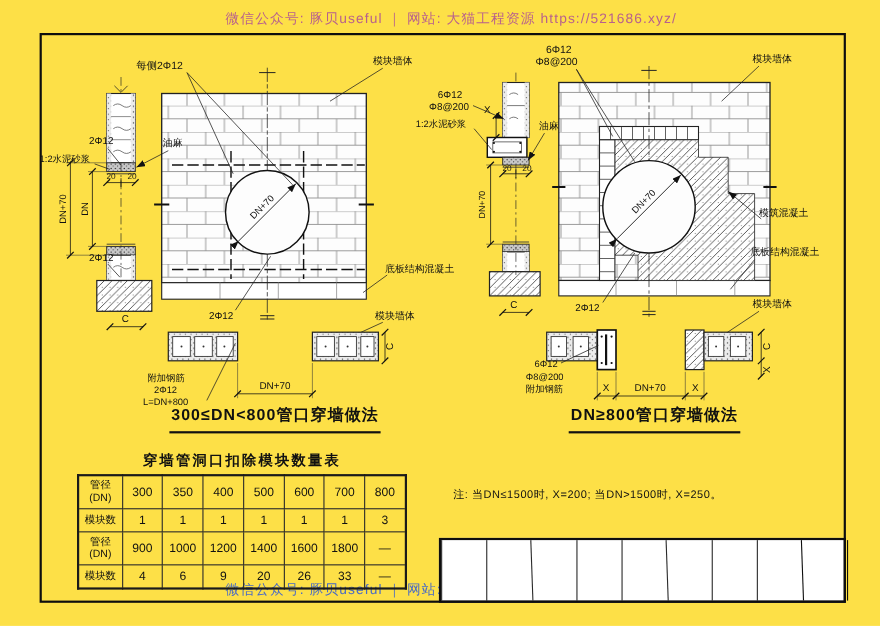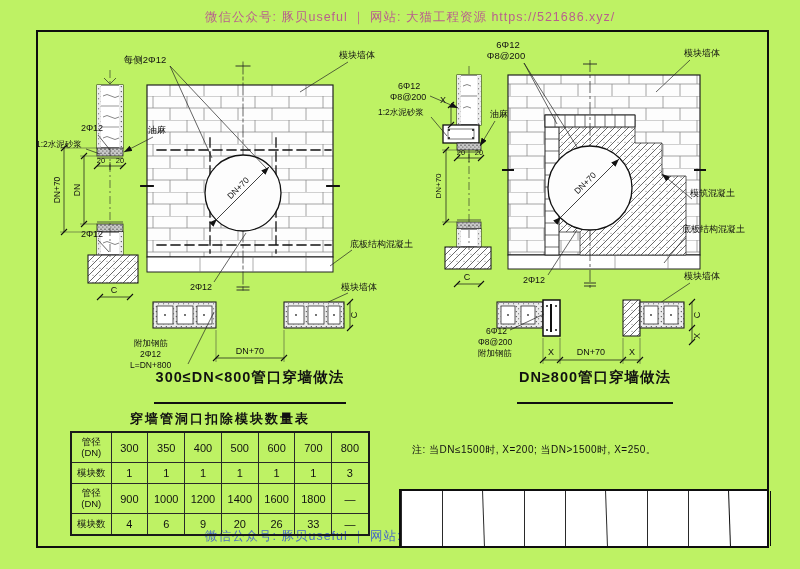--- a/index.html
+++ b/index.html
@@ -1,24 +1,24 @@
 <!DOCTYPE html>
 <html><head>
 <meta charset="utf-8">
 <style>
   html,body{margin:0;padding:0;}
   body{width:800px;height:569px;background:#fff;font-family:"Liberation Sans",sans-serif;position:relative;overflow:hidden;}
-  .page{position:absolute;inset:0;background:#bef264;}
+  .page{position:absolute;inset:0;background:#fde047;}
   .wm{position:absolute;white-space:nowrap;letter-spacing:1px;font-size:12.5px;}
   .wm-top{left:205px;top:9px;color:#b8608d;z-index:5;}
   .wm-bottom{left:205px;top:528px;color:#4a6bc4;z-index:1;}
   .frame{position:absolute;left:36px;top:30px;width:729px;height:514px;border:2.5px solid #0e0e0e;z-index:4;pointer-events:none;}
   svg.draw{position:absolute;left:0;top:0;z-index:2;}
   .caption{position:absolute;z-index:3;text-align:center;font-weight:bold;font-size:14.5px;color:#111;}
-  .caption span{border-bottom:2.2px solid #111;padding:0 2px 17px 2px;letter-spacing:1px;}
+  .caption span{border-bottom:2.2px solid #111;padding:0 2px 6px 2px;letter-spacing:1px;}
   .cap-left{left:125px;top:368px;width:250px;}
   .cap-right{left:470px;top:368px;width:250px;}
   .tablewrap{position:absolute;left:70px;top:410px;width:300px;z-index:3;}
   .ttitle{text-align:center;font-weight:bold;font-size:13px;color:#111;letter-spacing:2px;margin-bottom:3px;}
   table.mod{border-collapse:collapse;table-layout:fixed;width:298px;border:2px solid #1a1a1a;color:#111;padding-left:40px;}
   table.mod td{border:1px solid #2a2a2a;text-align:center;font-size:11px;padding:0;}
   table.mod td.hd{font-size:9.5px;white-space:pre-line;line-height:1.15;}
   table.mod tr.tall td{height:29px;}
   table.mod tr.short td{height:20px;}
   .note{position:absolute;left:412px;top:443px;width:360px;font-size:10px;color:#111;z-index:3;letter-spacing:.5px;}

